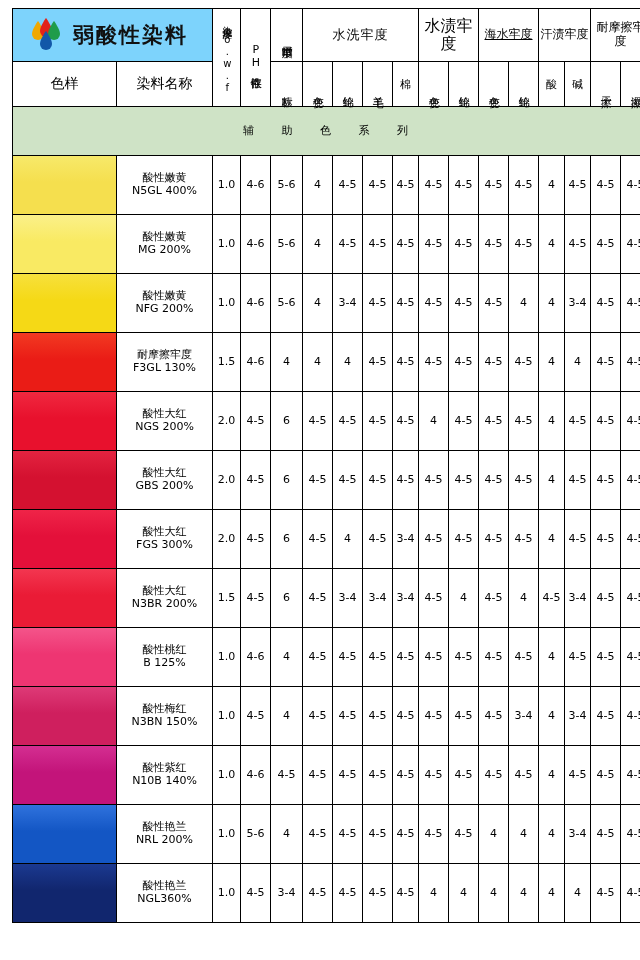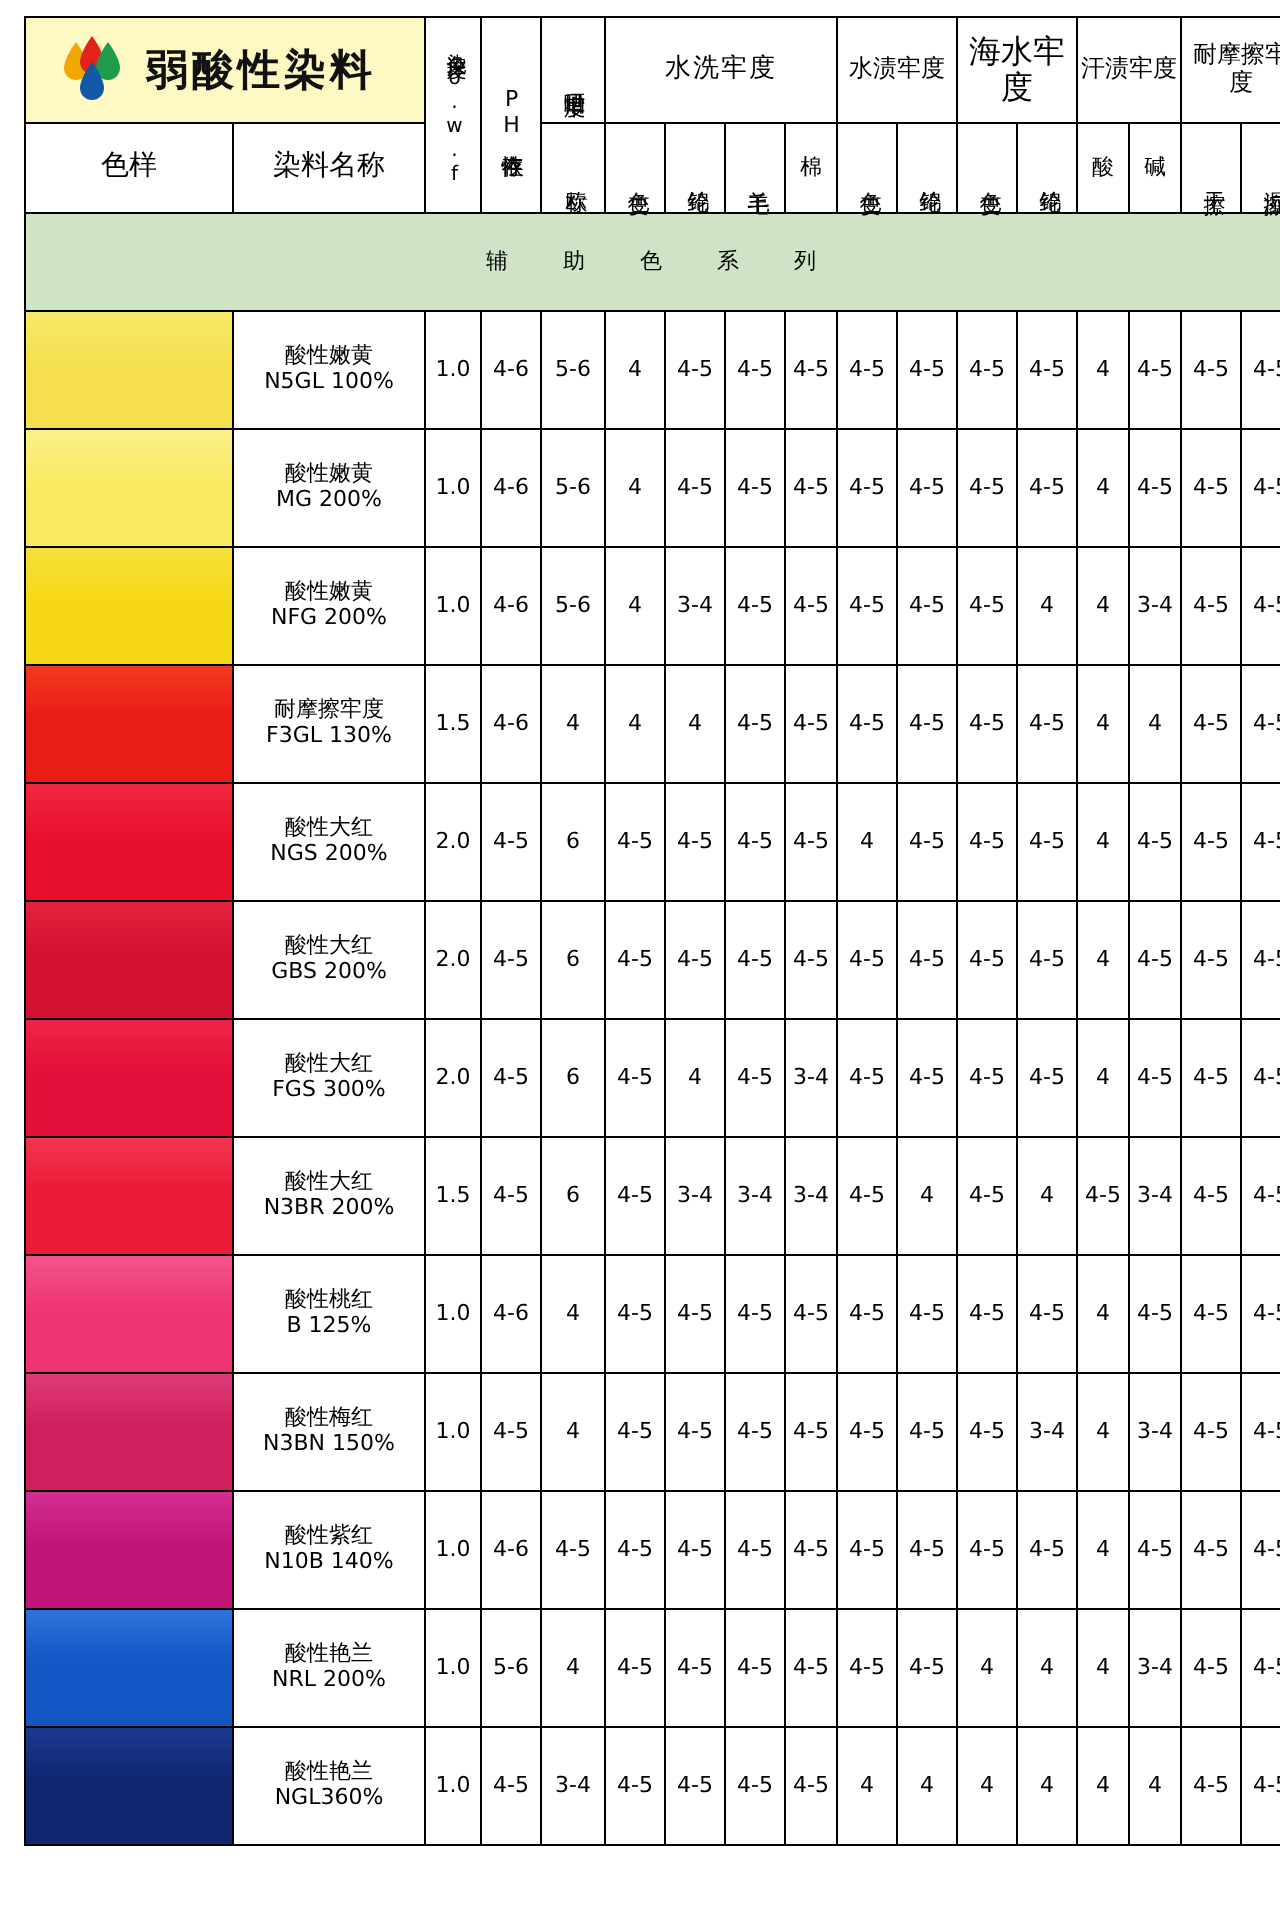--- a/index.html
+++ b/index.html
@@ -33,21 +33,21 @@
     text-align: center;
     vertical-align: middle;
     font-weight: normal;
     font-size: 11px;
     line-height: 1.15;
   }
 
   
   .brand-cell {
     height: 52px;
-    background: #fef9c3;
+    background: #7dd3fc;
   }
   .brand-wrap {
     display: flex;
     align-items: center;
     justify-content: flex-start;
     padding-left: 16px;
     gap: 10px;
   }
   .logo {
     width: 34px;
@@ -173,24 +173,24 @@
         <td class="hdr-top" rowspan="2">
           <span class="vert2">PH依存性</span>
         </td>
         <td class="hdr-top">
           <span class="vert2">日晒牢度</span>
         </td>
         <td class="hdr-top" colspan="4">
           <span style="font-size:13px;letter-spacing:1px;">水洗牢度</span>
         </td>
         <td class="hdr-top" colspan="2">
-          <span class="two-line" style="font-size:12px;">水渍牢度</span>
+          <span class="two-line" style="font-size:16px;">水渍牢度</span>
         </td>
         <td class="hdr-top" colspan="2">
-          <span class="two-line" style="font-size:16px;">海水牢度</span>
+          <span class="two-line" style="font-size:12px;text-decoration:underline;">海水牢度</span>
         </td>
         <td class="hdr-top" colspan="2">
           <span class="two-line" style="font-size:12px;text-align:center;">汗渍牢度</span>
         </td>
         <td class="hdr-top" colspan="2">
           <span class="two-line" style="font-size:12px;">耐摩擦牢度</span>
         </td>
       </tr>
 
       <tr>
@@ -235,21 +235,21 @@
     <tbody id="tbody">
       <tr>
         <td class="section-band" colspan="17">辅 助 色 系 列</td>
       </tr>
     <tr>
           <td class="swatch">
             <div class="swatch-fill" style="background: linear-gradient(rgb(247, 233, 106) 0%, rgb(245, 223, 78) 45%, rgb(245, 223, 78) 100%);"></div>
           </td>
           <td class="dyename">
             <span class="name-l1">酸性嫩黄</span>
-            <span class="name-l2">N5GL 100%</span>
+            <span class="name-l2">N5GL 400%</span>
           </td>
           <td class="val">1.0</td>
           <td class="val">4-6</td>
           <td class="val">5-6</td>
           <td class="val">4</td>
           <td class="val">4-5</td>
           <td class="val">4-5</td>
           <td class="val">4-5</td>
           <td class="val">4-5</td>
           <td class="val">4-5</td>

